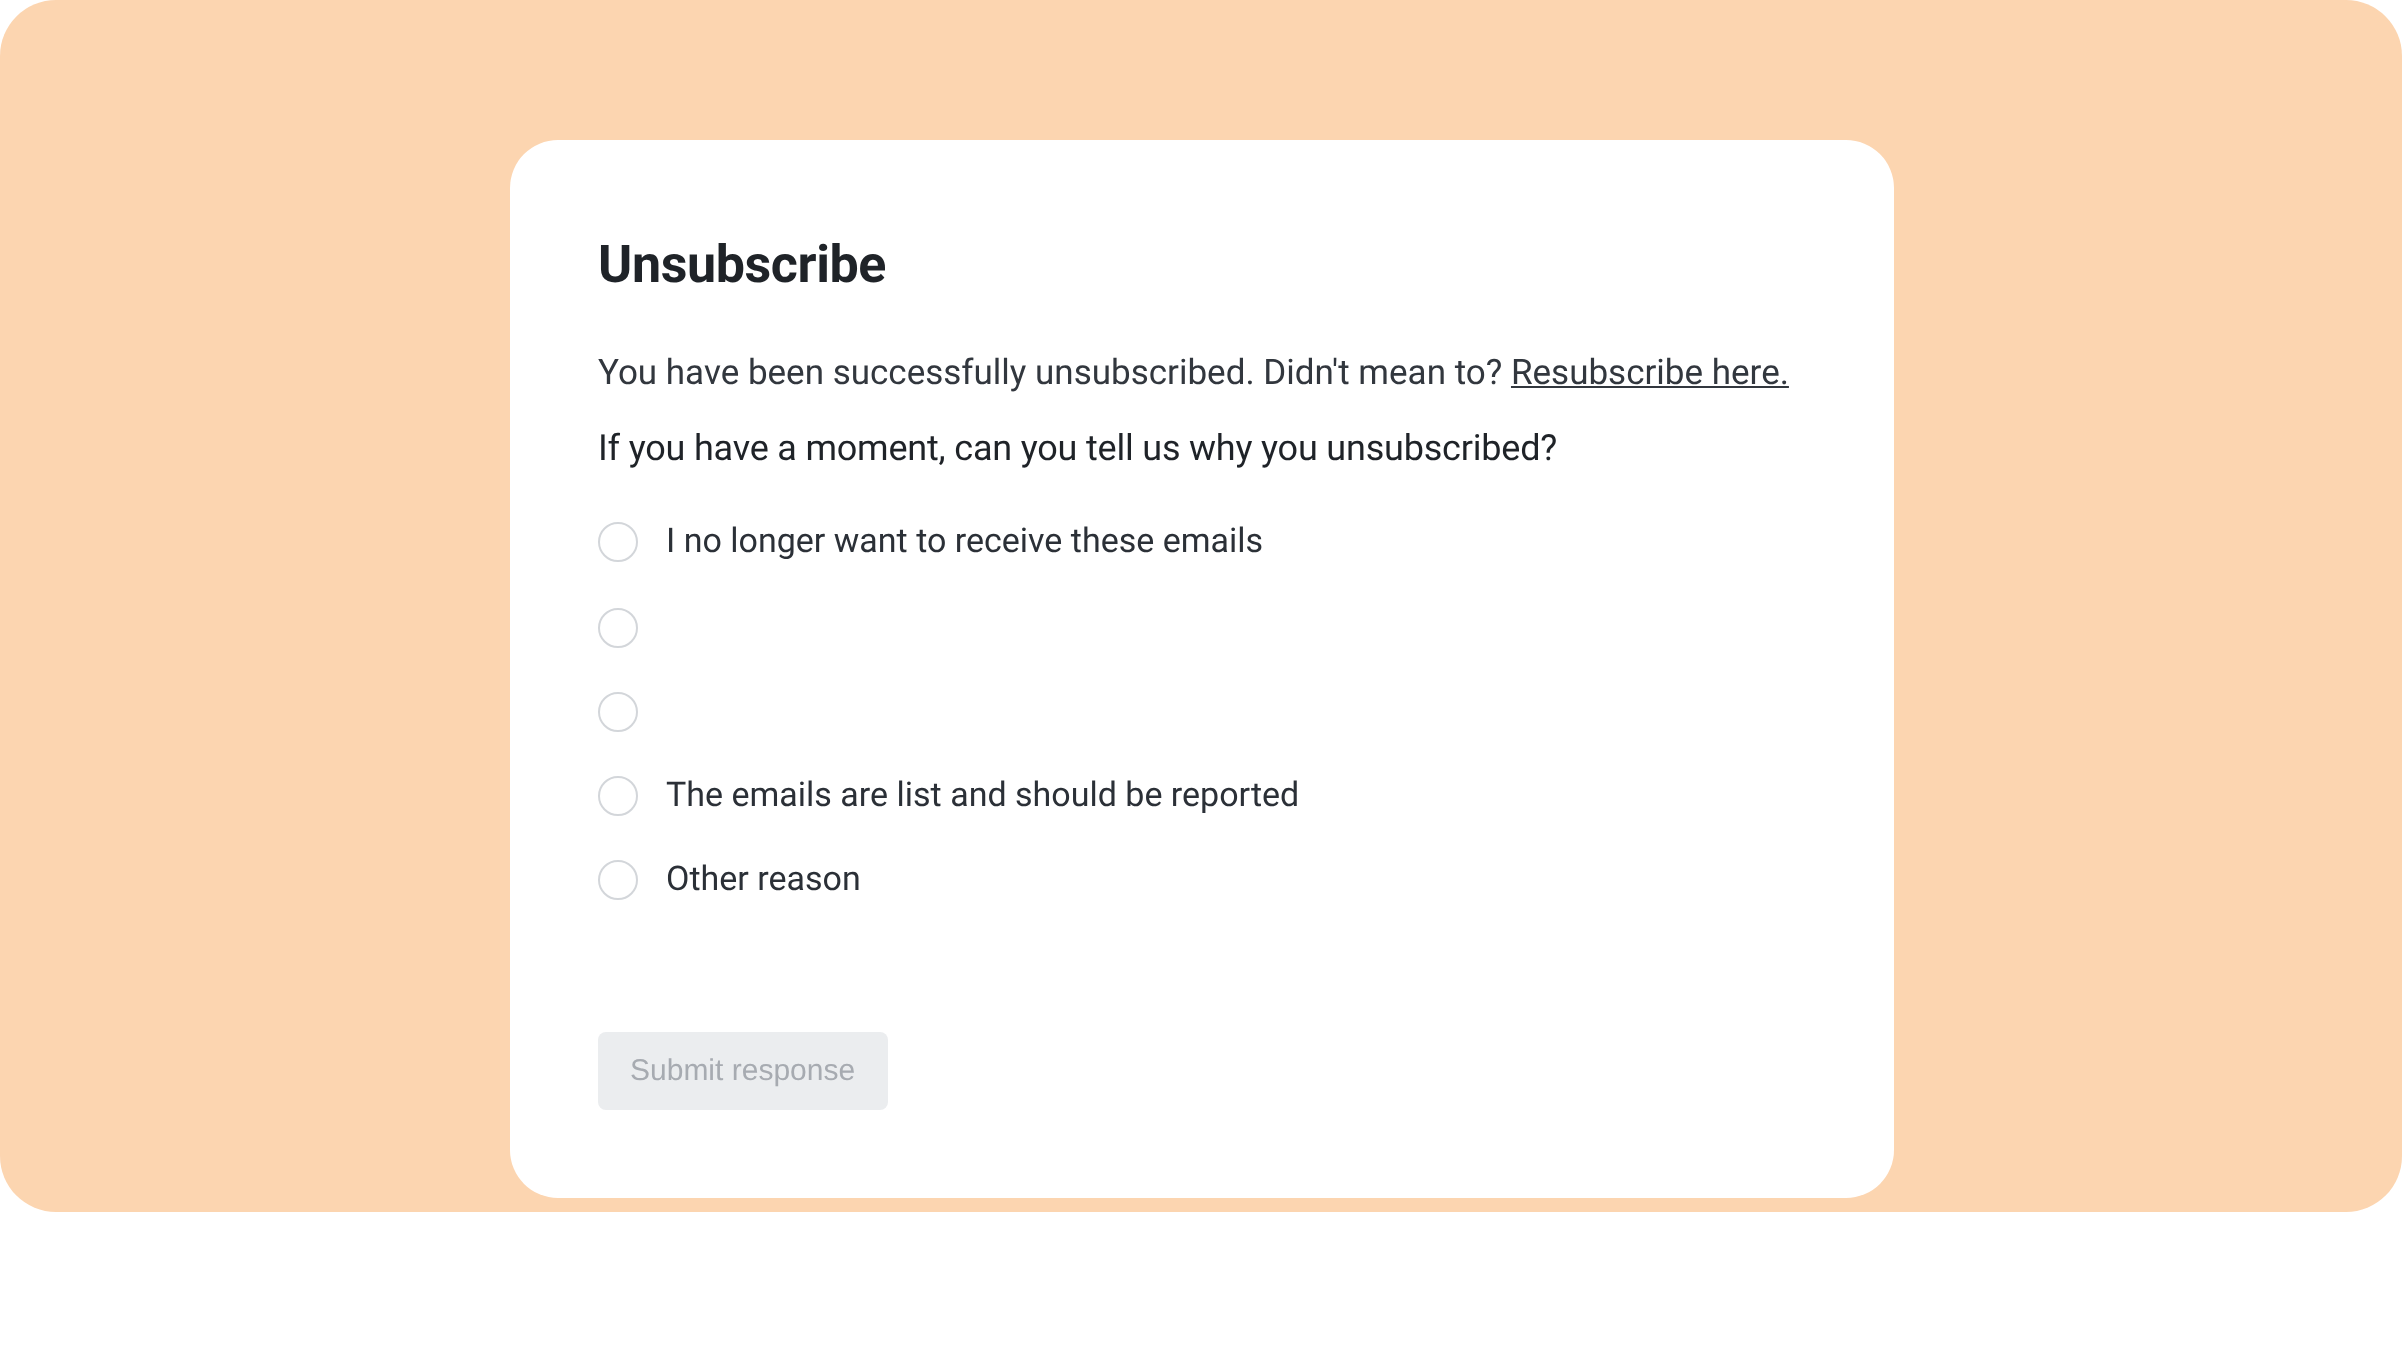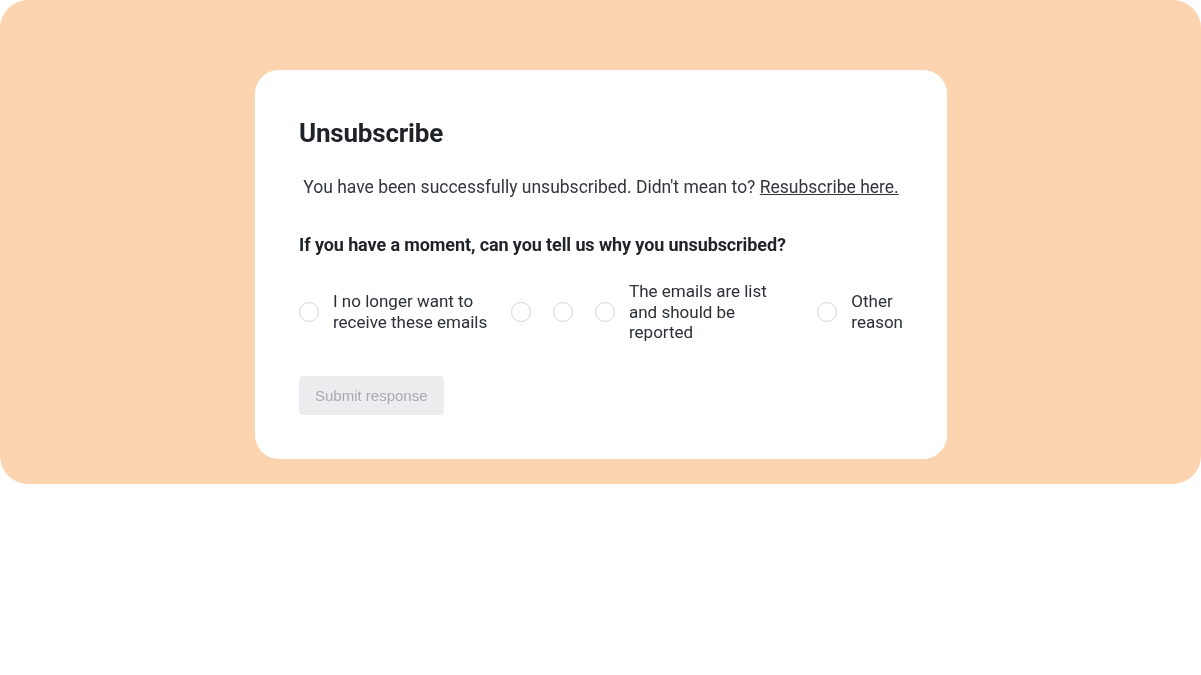--- a/index.html
+++ b/index.html
@@ -11,21 +11,21 @@
       font-family: -apple-system, BlinkMacSystemFont, "Segoe UI", Roboto, Helvetica, Arial, sans-serif;
       width: 1201px;
       height: 675px;
       background: #fff;
       display: flex;
       align-items: stretch;
       justify-content: stretch;
     }
     .stage {
       width: 1201px;
-      height: 484px;
+      height: 606px;
       background: #fcd5b0;
       border-radius: 28px;
       position: relative;
       overflow: hidden;
     }
     .card {
       position: absolute;
       left: 255px;
       top: 70px;
       width: 692px;
@@ -37,37 +37,36 @@
       font-size: 26px;
       font-weight: 700;
       color: #1f2328;
       margin-bottom: 26px;
       letter-spacing: -0.2px;
     }
     .message {
       font-size: 17.5px;
       color: #32373e;
       line-height: 1.5;
-      margin-bottom: 34px;
-      text-align: center;
+      margin-bottom: 14px;
     }
     .message a {
       color: #32373e;
       text-decoration: underline;
     }
     .prompt {
       font-size: 18px;
-      font-weight: 700;
+      font-weight: 400;
       color: #1f2328;
       margin-bottom: 26px;
       letter-spacing: -0.1px;
     }
     .options {
       display: flex;
-      flex-direction: row;
+      flex-direction: column;
       gap: 22px;
       margin-bottom: 34px;
     }
     .option {
       display: flex;
       align-items: center;
       gap: 14px;
       cursor: pointer;
     }
     .radio {
@@ -85,20 +84,21 @@
     }
     .submit-btn {
       display: inline-block;
       padding: 11px 16px;
       background: #ebedef;
       color: #a7abb1;
       font-size: 15px;
       border: none;
       border-radius: 4px;
       cursor: default;
+      margin-top: 32px;
     }
   </style>
 </head>
 <body>
 
 <div class="stage">
   <div class="card">
 
     <h1 class="title">Unsubscribe</h1>
 

